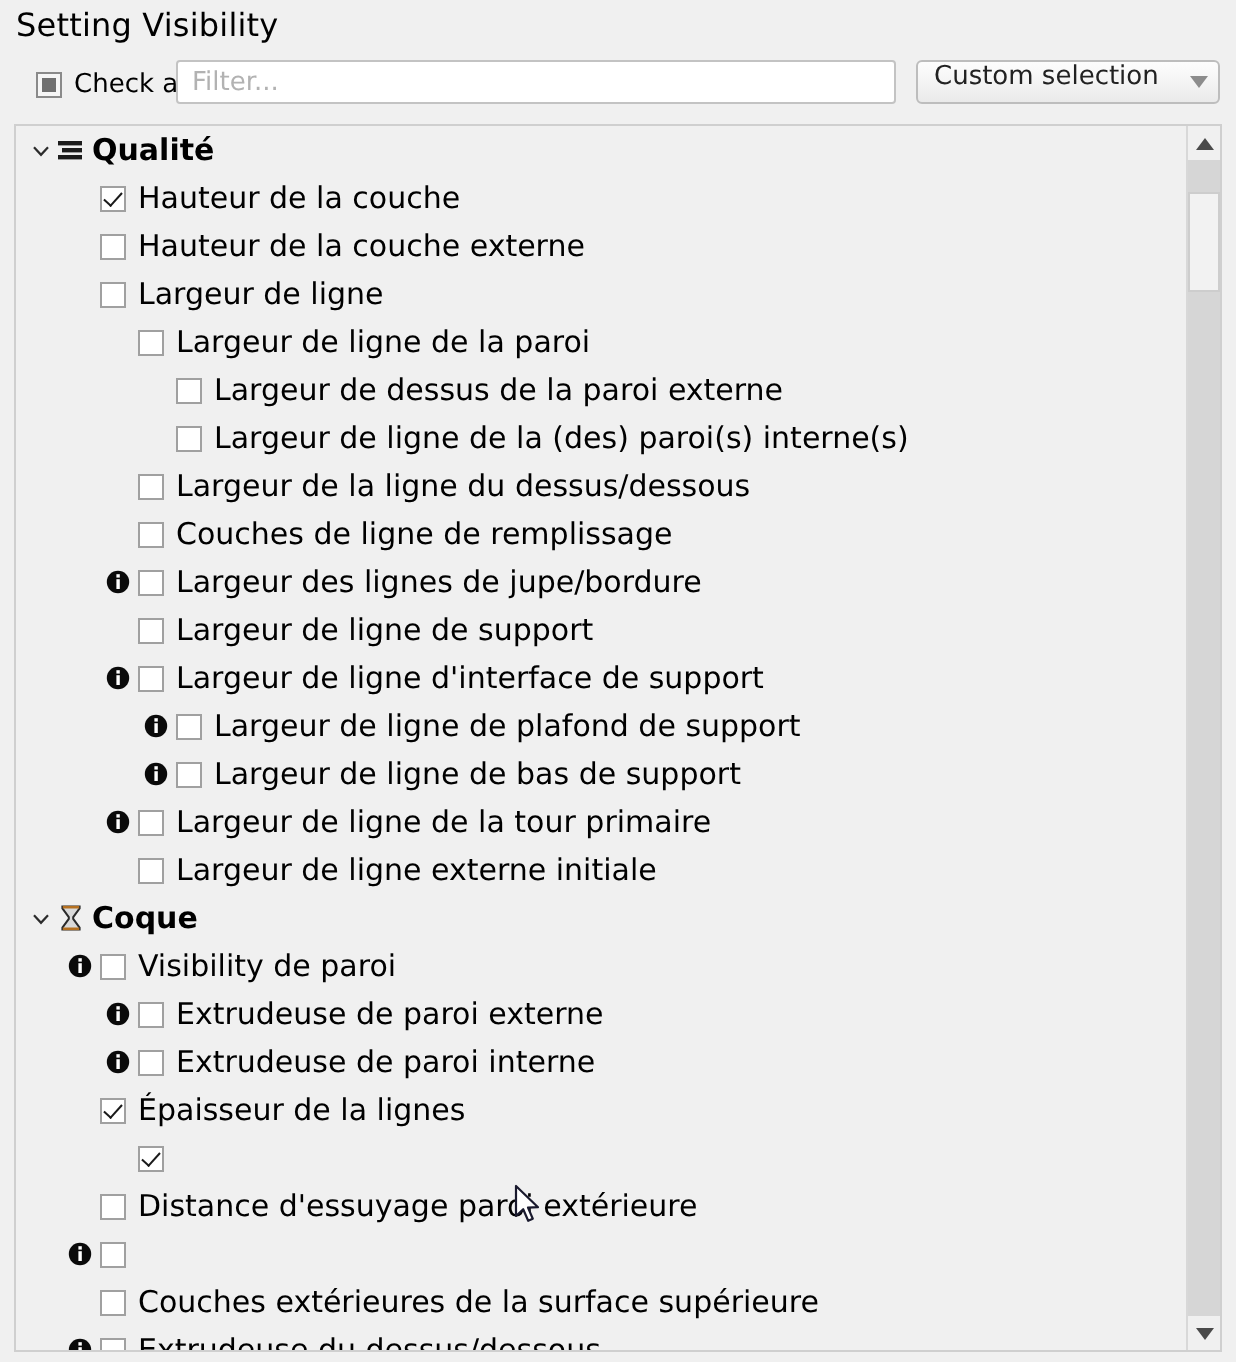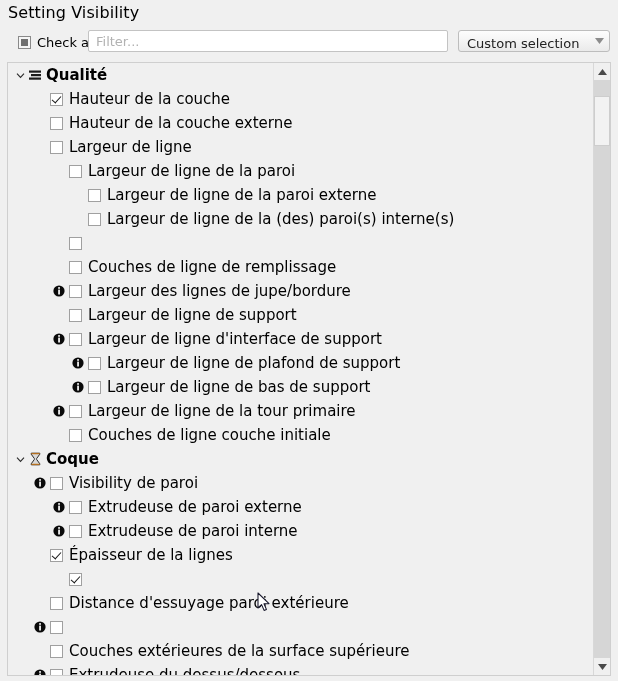--- a/index.html
+++ b/index.html
@@ -110,21 +110,21 @@
     position: absolute;
     left: 458px;
     top: 0px;
     width: 152px;
     height: 22px;
     box-sizing: border-box;
     border: 1px solid #bdbdbd;
     border-radius: 3px;
     background: linear-gradient(to bottom, #fdfdfd 0%, #f3f3f3 55%, #eaeaea 100%);
     display: flex;
-    align-items: flex-end;
+    align-items: flex-start;
     cursor: default;
   }
   #selection-value {
     font-size: 13px;
     color: #222;
     padding-left: 8px;
     flex: 1 1 auto;
     white-space: nowrap;
     overflow: hidden;
   }
@@ -339,34 +339,35 @@
           <span class="info-spacer"></span>
           <span class="slot" style="width: 4px;"></span>
           <span class="cb"></span>
           <span class="row-label">Largeur de ligne de la paroi</span>
         </div>
         <div class="tree-row">
           <div class="slot" style="width: 63px;"></div>
           <span class="info-spacer"></span>
           <span class="slot" style="width: 4px;"></span>
           <span class="cb"></span>
-          <span class="row-label">Largeur de ligne de la paroi externe</span>
+          <span class="row-label">Largeur de dessus de la paroi externe</span>
         </div>
         <div class="tree-row">
           <div class="slot" style="width: 63px;"></div>
           <span class="info-spacer"></span>
           <span class="slot" style="width: 4px;"></span>
           <span class="cb"></span>
           <span class="row-label">Largeur de ligne de la (des) paroi(s) interne(s)</span>
         </div>
         <div class="tree-row">
           <div class="slot" style="width: 44px;"></div>
           <span class="info-spacer"></span>
           <span class="slot" style="width: 4px;"></span>
           <span class="cb"></span>
+          <span class="row-label">Largeur de la ligne du dessus/dessous</span>
         </div>
         <div class="tree-row">
           <div class="slot" style="width: 44px;"></div>
           <span class="info-spacer"></span>
           <span class="slot" style="width: 4px;"></span>
           <span class="cb"></span>
           <span class="row-label">Couches de ligne de remplissage</span>
         </div>
         <div class="tree-row">
           <div class="slot" style="width: 44px;"></div>
@@ -438,21 +439,21 @@
           </span>
           <span class="slot" style="width: 4px;"></span>
           <span class="cb"></span>
           <span class="row-label">Largeur de ligne de la tour primaire</span>
         </div>
         <div class="tree-row">
           <div class="slot" style="width: 44px;"></div>
           <span class="info-spacer"></span>
           <span class="slot" style="width: 4px;"></span>
           <span class="cb"></span>
-          <span class="row-label">Couches de ligne couche initiale</span>
+          <span class="row-label">Largeur de ligne externe initiale</span>
         </div>
         <div class="tree-row group-row">
           <div class="slot" style="width: 6px;"></div>
           <span class="twisty">
             <svg width="9" height="9" viewBox="0 0 9 9">
               <path d="M1 2.6 L4.5 6.4 L8 2.6" fill="none" stroke="#2b2b2b" stroke-width="1.1"></path>
             </svg>
           </span>
           <span class="group-icon">
             <svg width="13" height="14" viewBox="0 0 13 14">

